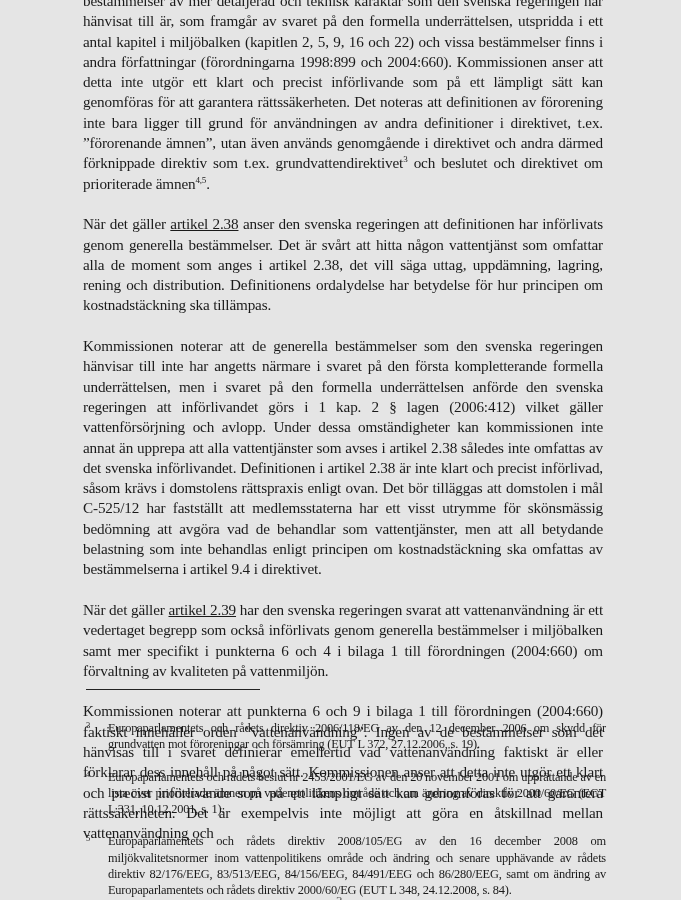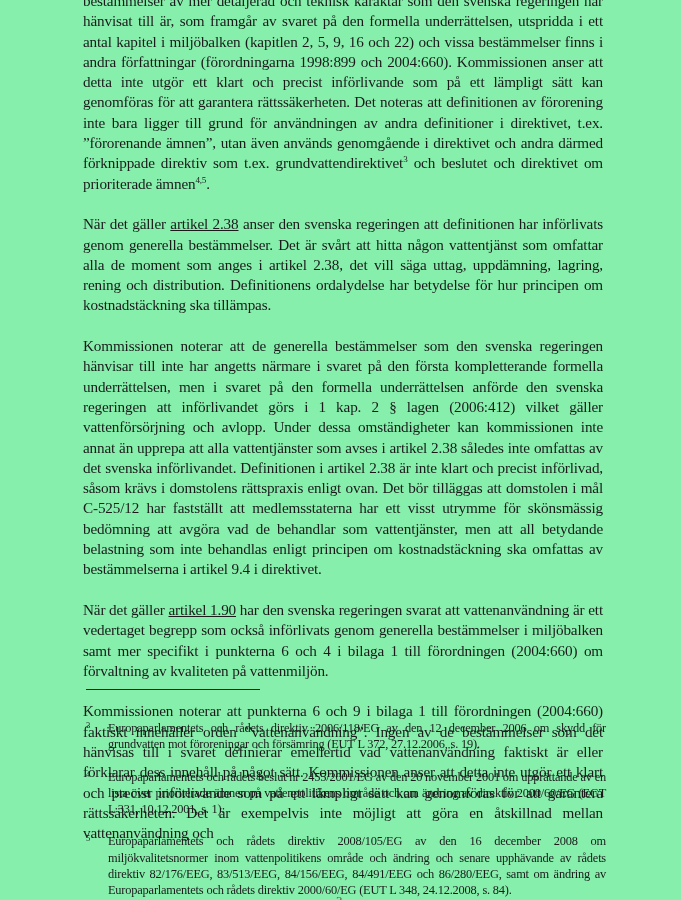--- a/index.html
+++ b/index.html
@@ -1,19 +1,19 @@
 <!DOCTYPE html>
 <html><head>
 <meta charset="utf-8">
 <style>
   html, body { margin: 0; padding: 0; background: #ffffff; }
   body { width: 681px; height: 900px; overflow: hidden; position: relative; }
   .page {
     position: absolute; left: 0; top: 0; width: 681px; height: 900px;
-    background: #86efac; color: #1a1a1a;
+    background: #e5e5e5; color: #1a1a1a;
     font-family: "Liberation Serif", "DejaVu Serif", serif;
   }
   .body {
     position: absolute; left: 83px; width: 520px; top: -9px;
     font-size: 15.2px; line-height: 20.3px; letter-spacing: -0.15px;
   }
   .body p { margin: 0 0 20.3px 0; text-align: justify; }
   .u { text-decoration: underline; }
   sup { font-size: 9px; line-height: 0; vertical-align: 6px; }
   .rule {
@@ -38,21 +38,21 @@
     <p>
       <span>bestämmelser av mer detaljerad och teknisk karaktär som den svenska regeringen har hänvisat till är, som framgår av svaret på den formella underrättelsen, utspridda i ett antal kapitel i miljöbalken (kapitlen 2, 5, 9, 16 och 22) och vissa bestämmelser finns i andra författningar (förordningarna 1998:899 och 2004:660). Kommissionen anser att detta inte utgör ett klart och precist införlivande som på ett lämpligt sätt kan genomföras för att garantera rättssäkerheten. Det noteras att definitionen av förorening inte bara ligger till grund för användningen av andra definitioner i direktivet, t.ex. ”förorenande ämnen”, utan även används genomgående i direktivet och andra därmed förknippade direktiv som t.ex. grundvattendirektivet</span><sup>3</sup><span> och beslutet och direktivet om prioriterade ämnen</span><sup>4,5</sup><span>.</span>
     </p>
     <p>
       <span>När det gäller </span><span class="u">artikel 2.38</span><span> anser den svenska regeringen att definitionen har införlivats genom generella bestämmelser. Det är svårt att hitta någon vattentjänst som omfattar alla de moment som anges i artikel 2.38, det vill säga uttag, uppdämning, lagring, rening och distribution. Definitionens ordalydelse har betydelse för hur principen om kostnadstäckning ska tillämpas.</span>
     </p>
     <p>
       <span>Kommissionen noterar att de generella bestämmelser som den svenska regeringen hänvisar till inte har angetts närmare i svaret på den första kompletterande formella underrättelsen, men i svaret på den formella underrättelsen anförde den svenska regeringen att införlivandet görs i 1 kap. 2 § lagen (2006:412) vilket gäller vattenförsörjning och avlopp. Under dessa omständigheter kan kommissionen inte annat än upprepa att alla vattentjänster som avses i artikel 2.38 således inte omfattas av det svenska införlivandet. Definitionen i artikel 2.38 är inte klart och precist införlivad, såsom krävs i domstolens rättspraxis enligt ovan. Det bör tilläggas att domstolen i mål C-525/12 har fastställt att medlemsstaterna har ett visst utrymme för skönsmässig bedömning att avgöra vad de behandlar som vattentjänster, men att all betydande belastning som inte behandlas enligt principen om kostnadstäckning ska omfattas av bestämmelserna i artikel 9.4 i direktivet.</span>
     </p>
     <p>
-      <span>När det gäller </span><span class="u">artikel 1.90</span><span> har den svenska regeringen svarat att vattenanvändning är ett vedertaget begrepp som också införlivats genom generella bestämmelser i miljöbalken samt mer specifikt i punkterna 6 och 4 i bilaga 1 till förordningen (2004:660) om förvaltning av kvaliteten på vattenmiljön.</span>
+      <span>När det gäller </span><span class="u">artikel 2.39</span><span> har den svenska regeringen svarat att vattenanvändning är ett vedertaget begrepp som också införlivats genom generella bestämmelser i miljöbalken samt mer specifikt i punkterna 6 och 4 i bilaga 1 till förordningen (2004:660) om förvaltning av kvaliteten på vattenmiljön.</span>
     </p>
     <p>
       <span>Kommissionen noterar att punkterna 6 och 9 i bilaga 1 till förordningen (2004:660) faktiskt innehåller orden ”vattenanvändning”. Ingen av de bestämmelser som det hänvisas till i svaret definierar emellertid vad vattenanvändning faktiskt är eller förklarar dess innehåll på något sätt. Kommissionen anser att detta inte utgör ett klart och precist införlivande som på ett lämpligt sätt kan genomföras för att garantera rättssäkerheten. Det är exempelvis inte möjligt att göra en åtskillnad mellan vattenanvändning och</span>
     </p>
   </div>
 
   <div class="rule"></div>
 
   <div class="fns">
     <div class="fn">

